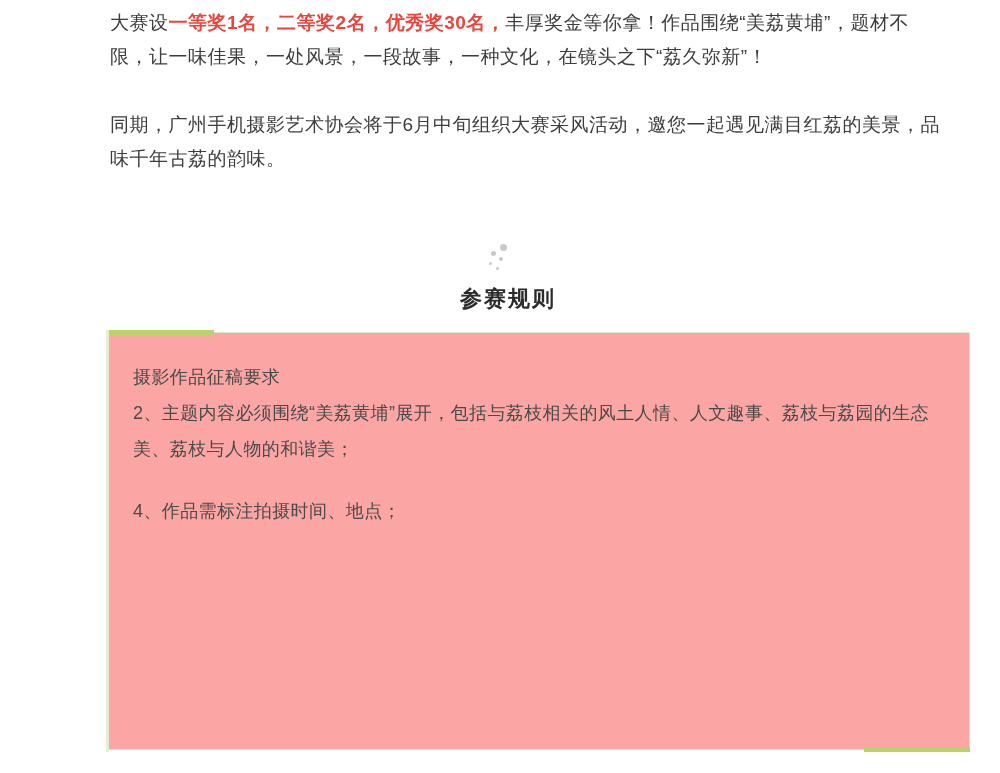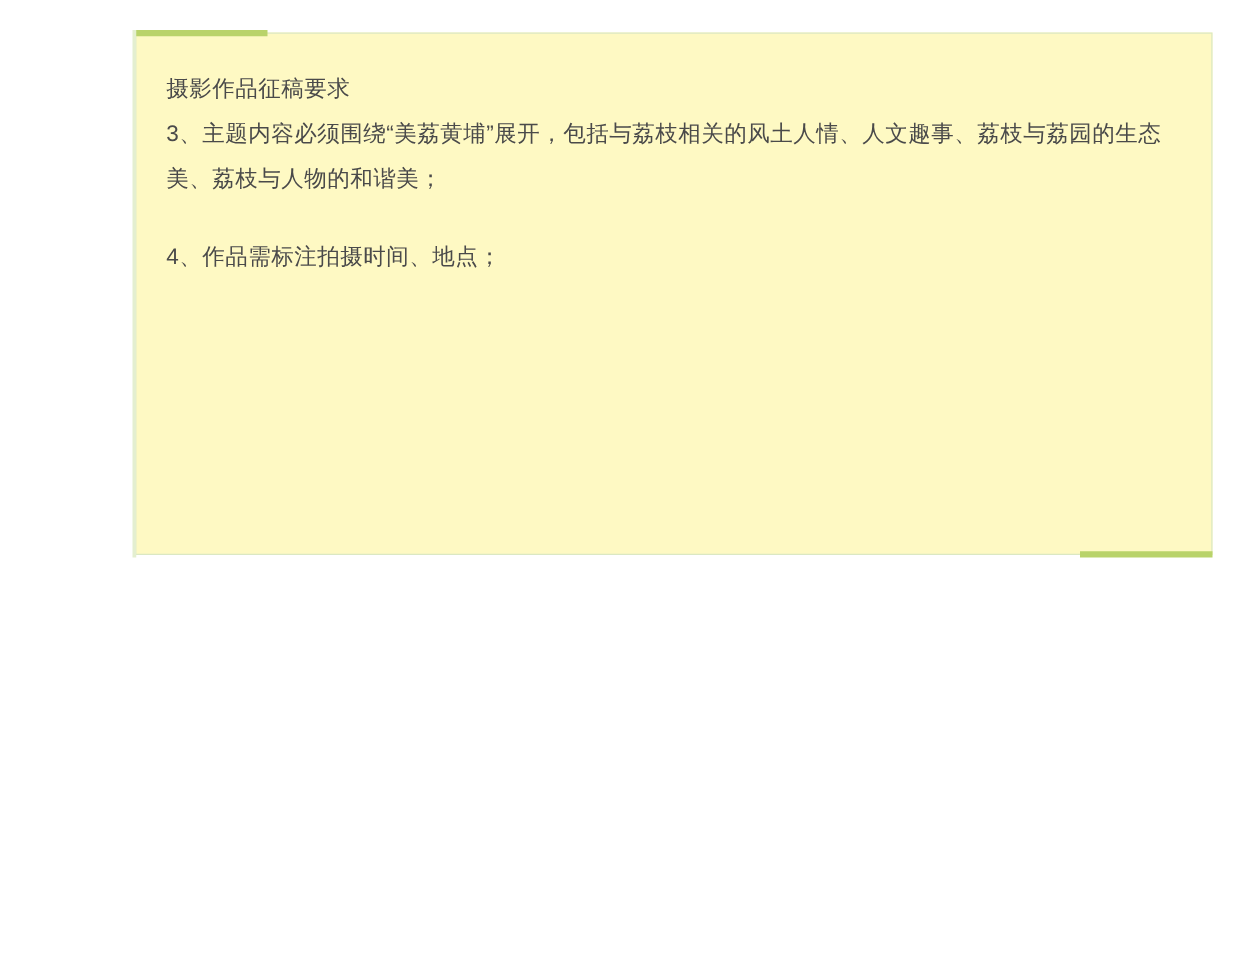--- a/index.html
+++ b/index.html
@@ -72,21 +72,21 @@
     color: #2b2b2b;
     letter-spacing: 2px;
     position: relative;
     top: 24px;
     left: 8px;
   }
   .rules-box {
     position: relative;
     margin: 26px 30px 0 108px;
     border: 1px solid #dbe8c3;
-    background: #fef9c3;
+    background: #fca5a5;
     box-sizing: border-box;
     padding: 26px 34px 46px 24px;
     min-height: 418px;
   }
   .rules-box .bar-top {
     position: absolute;
     left: -1px;
     top: -3px;
     width: 106px;
     height: 5px;
@@ -120,25 +120,40 @@
   }
   .rule-head {
     margin-top: 0;
   }
 </style>
 </head>
 <body>
 
 <div class="page">
 
+  <div class="intro">
+    <p class="para first"><span>大赛设</span><span class="hl">一等奖1名，二等奖2名，优秀奖30名，</span><span>丰厚奖金等你拿！作品围绕“美荔黄埔”，题材不限，让一味佳果，一处风景，一段故事，一种文化，在镜头之下“荔久弥新”！</span></p>
 
+    <p class="para second">同期，广州手机摄影艺术协会将于6月中旬组织大赛采风活动，邀您一起遇见满目红荔的美景，品味千年古荔的韵味。</p>
+  </div>
+
+  <div class="section-title-wrap">
+    <div class="deco-dots">
+      <span class="d1"></span>
+        <span class="d2"></span>
+        <span class="d3"></span>
+        <span class="d4"></span>
+        <span class="d5"></span>
+    </div>
+    <h2 class="section-title">参赛规则</h2>
+  </div>
 
   <div class="rules-box">
     <div class="bar-top"></div>
     <div class="bar-bottom"></div>
     <div class="edge-left"></div>
 
     <p class="rule-line rule-head">摄影作品征稿要求</p>
-    <p class="rule-line">3、主题内容必须围绕“美荔黄埔”展开，包括与荔枝相关的风土人情、人文趣事、荔枝与荔园的生态美、荔枝与人物的和谐美；</p>
+    <p class="rule-line">2、主题内容必须围绕“美荔黄埔”展开，包括与荔枝相关的风土人情、人文趣事、荔枝与荔园的生态美、荔枝与人物的和谐美；</p>
     <p class="rule-line rule-item">4、作品需标注拍摄时间、地点；</p>
   </div>
 
 </div>
 
 </body></html>

